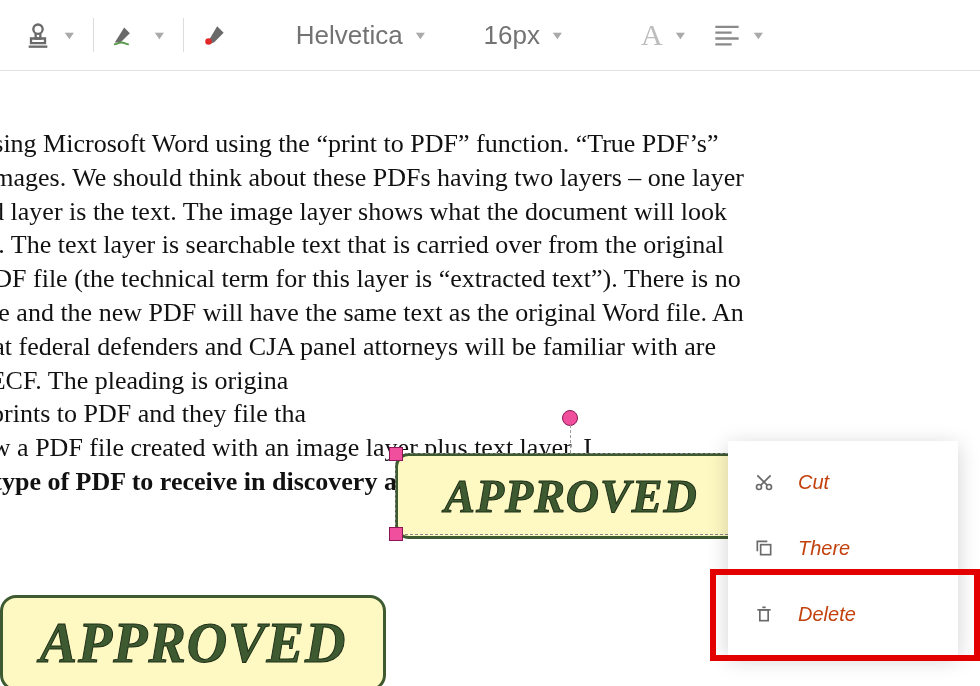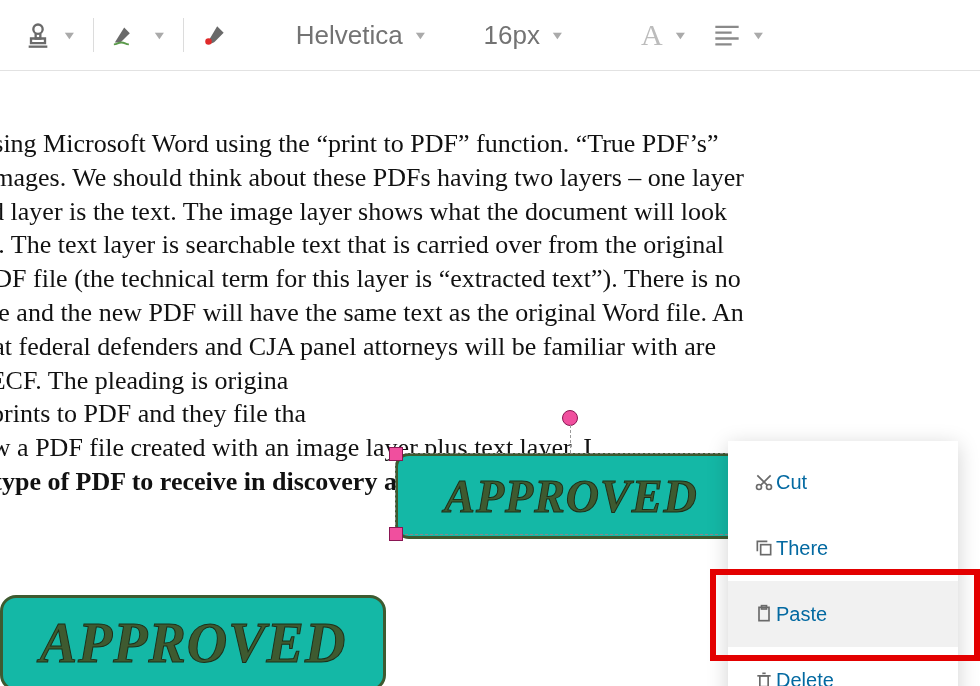--- a/index.html
+++ b/index.html
@@ -6,33 +6,33 @@
   .toolbar{height:70px;border-bottom:1px solid #e2e2e2;display:flex;align-items:center;padding:0 10px;gap:0;}
   .tool{display:flex;align-items:center;height:70px;padding:0 14px;position:relative;}
   .div{width:1px;height:34px;background:#dcdcdc;margin:0 4px;}
   .icon{color:#6a6a6a;display:inline-flex;align-items:center;justify-content:center;}
   .chev{margin-left:12px;color:#aaa;font-size:11px;transform:scaleX(1.4);}
   .font-name,.font-size{color:#737373;font-size:26px;font-weight:400;}
   .doc{position:absolute;left:0;top:95px;right:0;bottom:0;padding:0 0 0 0;}
   .text-block{font-family:"Times New Roman",Times,serif;font-size:26px;line-height:1.3;color:#111;width:960px;margin-left:-58px;margin-top:32px;}
   .bold{font-weight:700;}
   
-  .stamp{position:absolute;display:flex;align-items:center;justify-content:center;background:#14b8a6;border:3px solid #3e5a30;border-radius:14px;}
+  .stamp{position:absolute;display:flex;align-items:center;justify-content:center;background:#fef9c3;border:3px solid #3e5a30;border-radius:14px;}
   .stamp span{font-family:"Times New Roman",serif;font-weight:700;font-style:italic;letter-spacing:1px;color:#3e5a30;-webkit-text-stroke:1px #1e2e18;}
   .stamp.small{left:395px;top:358px;width:346px;height:80px;}
   .stamp.small span{font-size:46px;}
   .sel{position:absolute;border:1px dashed #888;left:395px;top:358px;width:346px;height:80px;}
   .handle{position:absolute;width:12px;height:12px;background:#f04f9e;border:1px solid #8a1653;}
   .rot{position:absolute;left:50%;top:-44px;margin-left:-7px;width:14px;height:14px;border-radius:50%;background:#f04f9e;border:1px solid #8a1653;}
   .rot:after{content:"";position:absolute;left:50%;top:14px;width:1px;height:28px;border-left:1px dashed #999;}
   .stamp.big{left:0;top:500px;width:380px;height:90px;border-radius:16px;}
   .stamp.big span{font-size:56px;}
   
   .menu{position:absolute;right:22px;top:346px;width:230px;background:#fff;box-shadow:0 4px 20px rgba(0,0,0,.18);padding:8px 0;}
-  .mitem{display:flex;align-items:center;height:66px;padding:0 24px;color:#0369a1;font-size:20px;}
+  .mitem{display:flex;align-items:center;height:66px;padding:0 24px;color:#c2410c;font-size:20px;gap:22px;font-style:italic;}
   .mitem .micon{color:#6a6a6a;width:24px;display:flex;justify-content:center;}
   .mitem.hover{background:#f1f1f1;}
   .redbox{position:absolute;border:6px solid #e30000;left:710px;top:474px;width:258px;height:80px;}
   
   svg{display:block;}
 </style>
 </head>
 <body>
 
 <div class="toolbar">
@@ -132,29 +132,20 @@
     </div>
     <div class="mitem">
       <span class="micon">
         <svg width="20" height="20" viewBox="0 0 24 24" fill="none" stroke="#6a6a6a" stroke-width="2">
             <rect x="8" y="8" width="12" height="12"></rect>
             <path d="M4 16V4h12"></path>
           </svg>
       </span>
       <span>There</span>
     </div>
-    <div class="mitem hover">
-      <span class="micon">
-        <svg width="20" height="20" viewBox="0 0 24 24" fill="none" stroke="#6a6a6a" stroke-width="2">
-            <rect x="6" y="4" width="12" height="16"></rect>
-            <rect x="9" y="2" width="6" height="4"></rect>
-          </svg>
-      </span>
-      <span>Paste</span>
-    </div>
     <div class="mitem">
       <span class="micon">
         <svg width="20" height="20" viewBox="0 0 24 24" fill="none" stroke="#6a6a6a" stroke-width="2">
             <path d="M4 7h16"></path>
             <rect x="7" y="7" width="10" height="13"></rect>
             <path d="M10 4h4"></path>
           </svg>
       </span>
       <span>Delete</span>
     </div>

